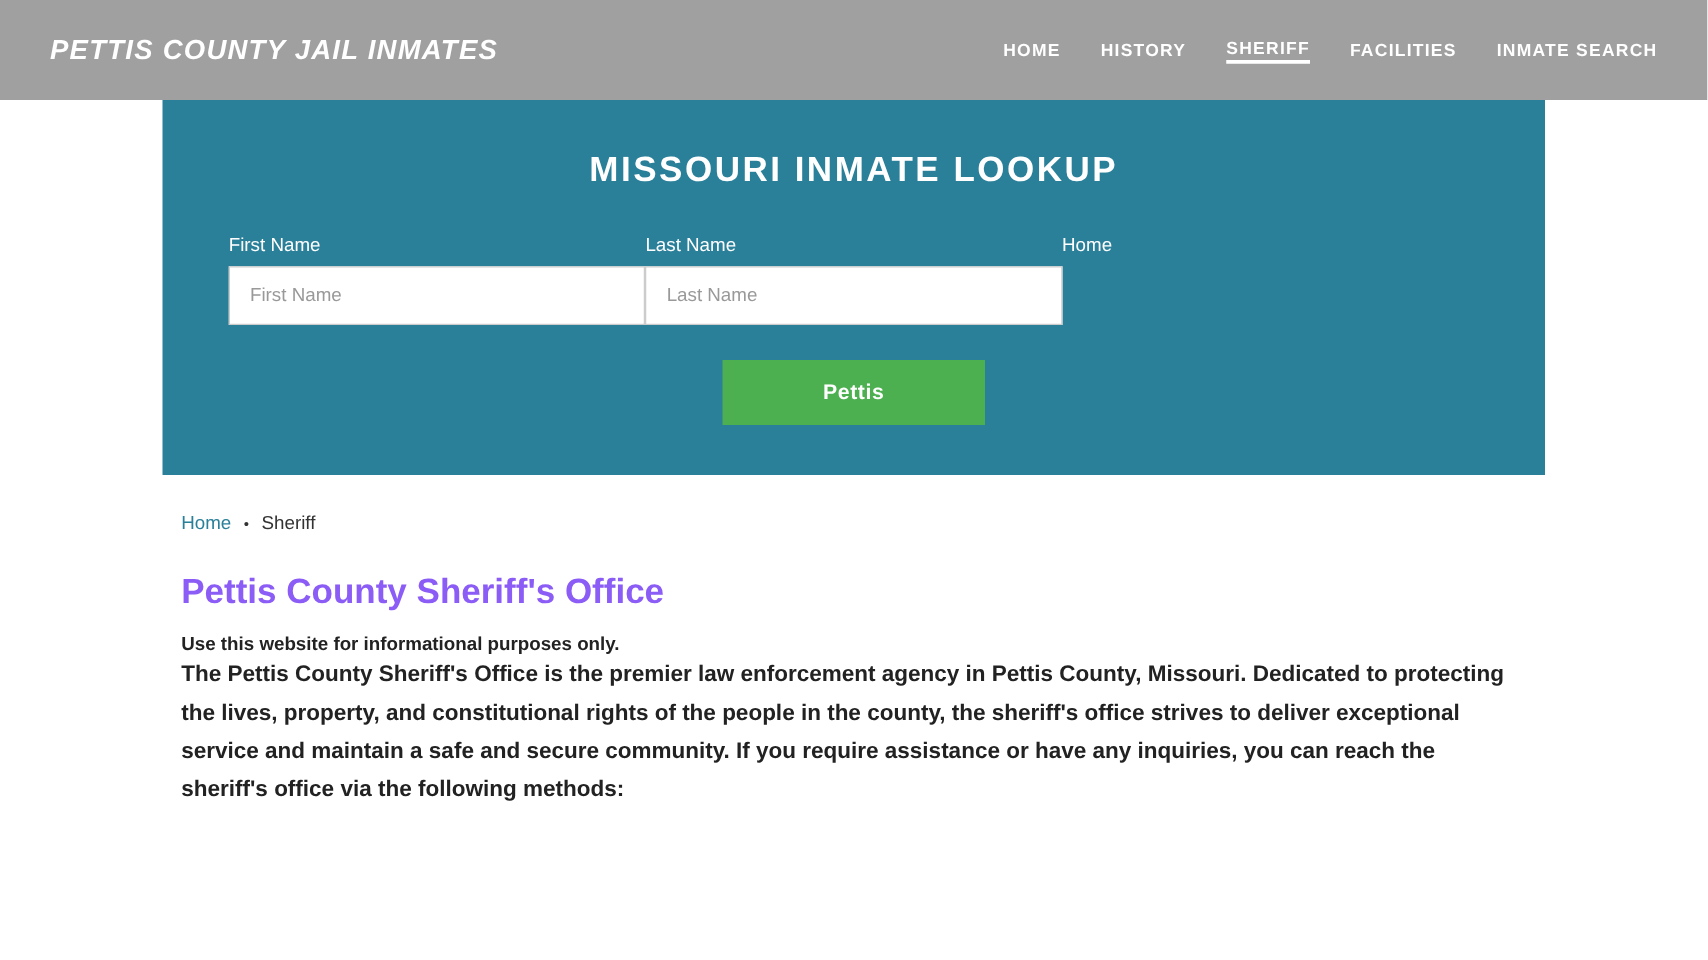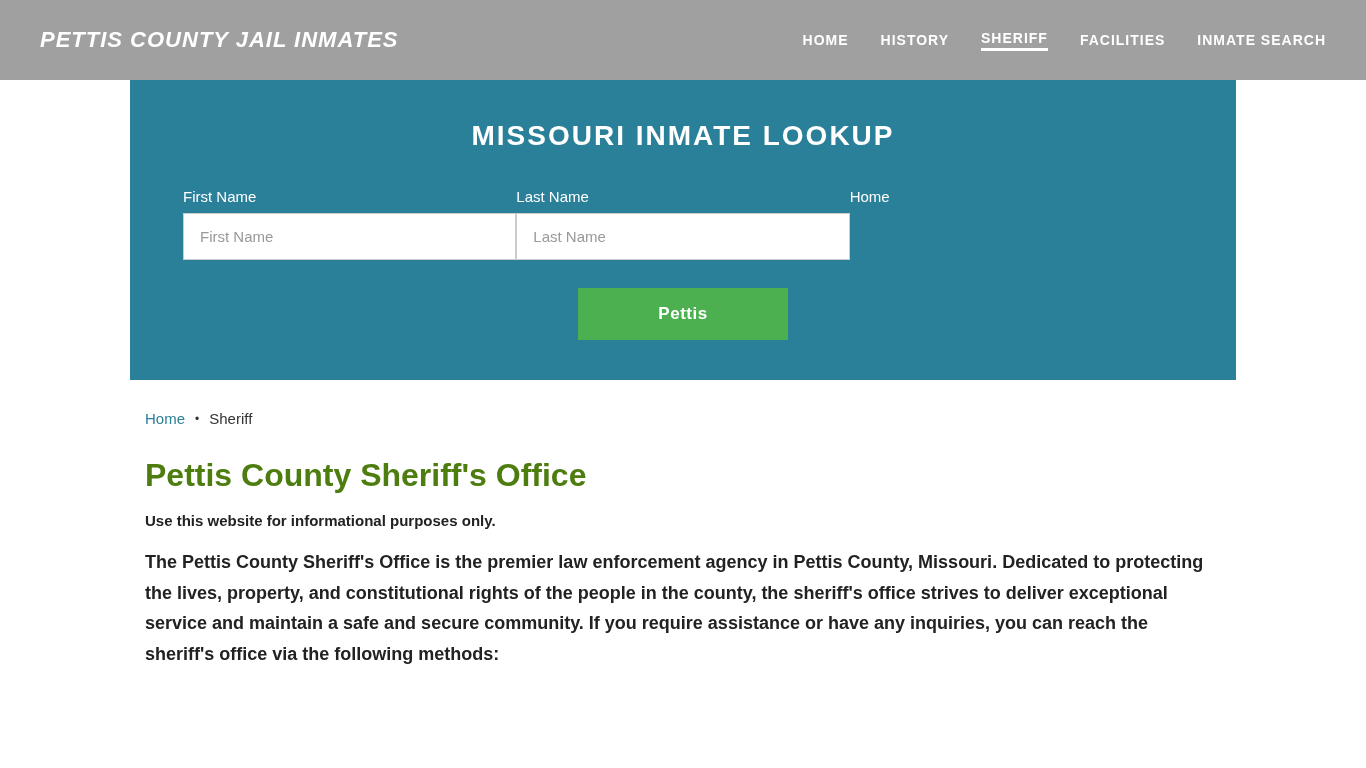--- a/index.html
+++ b/index.html
@@ -123,30 +123,29 @@
     }
     .breadcrumb-separator {
       color: #333;
       font-size: 12px;
     }
     .breadcrumb-current {
       color: #333;
     }
 
     .page-title {
-      font-size: 32px;
+      font-size: 28px;
       font-weight: 700;
-      color: #4d7c0f;
+      color: #8b5cf6;
       margin-bottom: 18px;
     }
     .subtitle {
       font-size: 15px;
       font-weight: 700;
       color: #222;
-      margin-bottom: 18px;
     }
     .description {
       font-size: 18px;
       font-weight: 700;
       color: #222;
       line-height: 1.7;
     }
   </style>
 </head>
 <body>

